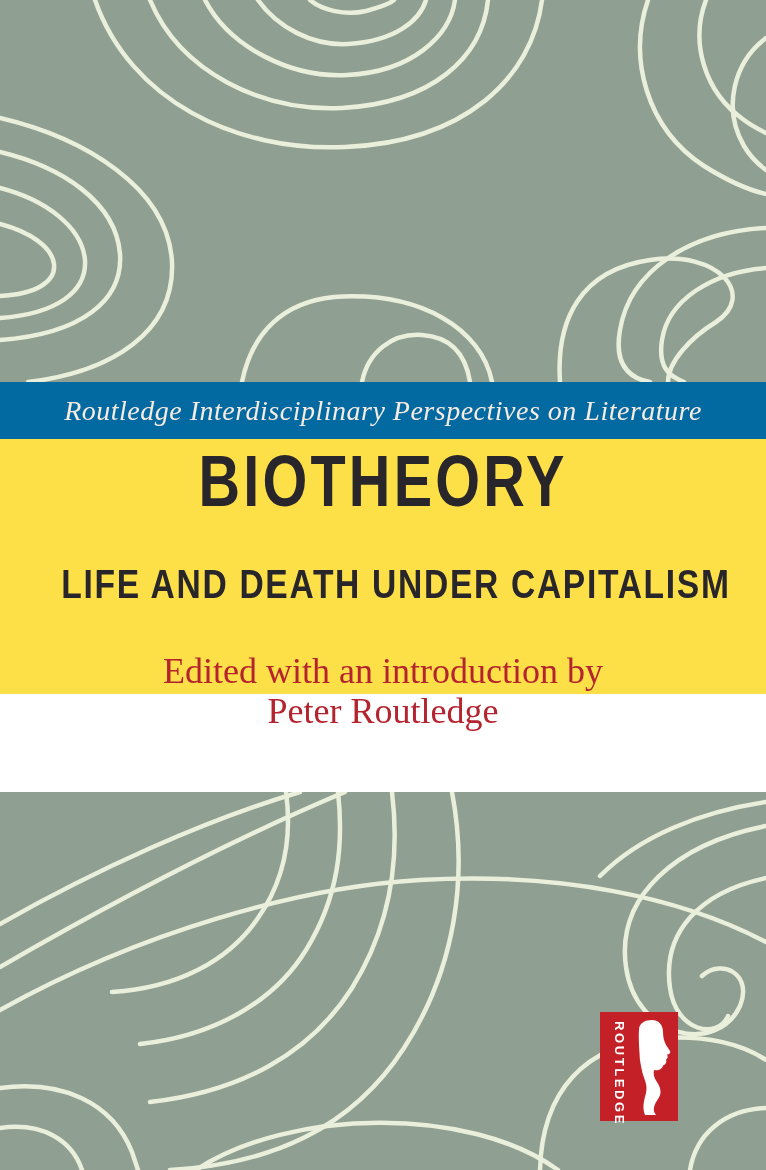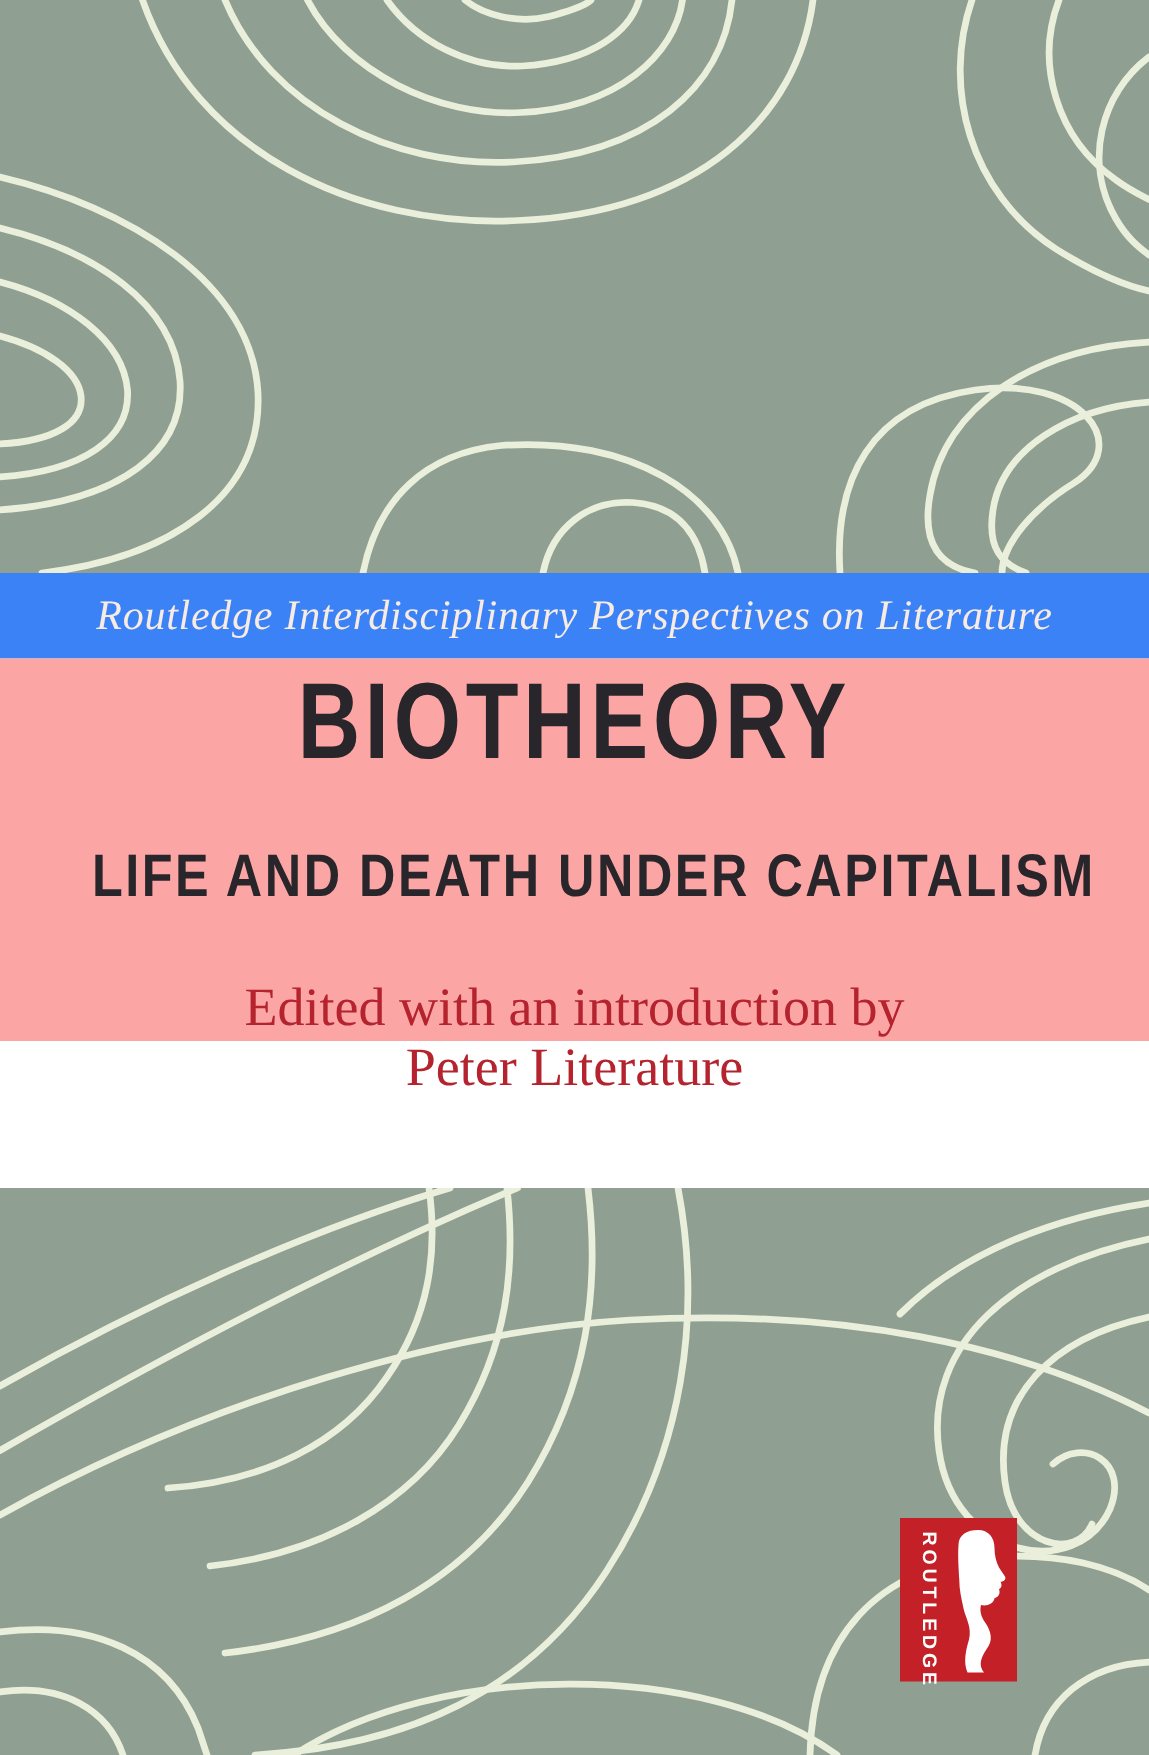--- a/index.html
+++ b/index.html
@@ -11,33 +11,33 @@
     overflow:hidden;
     font-family:"Liberation Sans", sans-serif;
   }
   .pattern{position:absolute;left:0;width:766px;overflow:hidden;background:#8f9f92;}
   .pattern-top{top:0;height:382px;}
   .pattern-bottom{top:792px;height:378px;}
   .pattern svg{display:block;}
 
   .banner{
     position:absolute;left:0;top:382px;width:766px;height:57px;
-    background:#3b82f6;
+    background:#0369a1;
     display:flex;align-items:center;justify-content:center;
   }
   .banner-text{
     font-family:"Liberation Serif", serif;
     font-style:italic;
     font-size:28px;
     color:#f7ebe2;
     letter-spacing:0.5px;
     white-space:nowrap;
   }
 
-  .white-panel{position:absolute;left:0;top:439px;width:766px;height:255px;background:#fca5a5;}
+  .white-panel{position:absolute;left:0;top:439px;width:766px;height:255px;background:#fde047;}
 
   .book-title{
     position:absolute;left:0;top:2px;width:766px;margin:0;
     text-align:center;
     font-size:72px;line-height:80px;font-weight:bold;
     color:#29262b;
     letter-spacing:4px;
     transform:scaleX(0.80);
     white-space:nowrap;
   }
@@ -103,21 +103,21 @@
 
   <div class="banner">
     <span class="banner-text">Routledge Interdisciplinary Perspectives on Literature</span>
   </div>
 
   <div class="white-panel">
     <h1 class="book-title">BIOTHEORY</h1>
     <h2 class="book-subtitle">LIFE AND DEATH UNDER CAPITALISM</h2>
     <div class="editor-block">
       <p>Edited with an introduction by</p>
-      <p>Peter Literature</p>
+      <p>Peter Routledge</p>
     </div>
   </div>
 
   <div class="pattern pattern-bottom">
     <svg width="766" height="378" viewBox="0 0 766 378" fill="none" stroke="#e9efdb" stroke-width="4.5" stroke-linecap="round">
       <path d="M300,0 C205,28 95,78 0,132"></path>
       <path d="M345,0 C250,40 130,100 0,175"></path>
       <path d="M0,218 C140,140 300,95 420,88 C560,80 680,105 766,150"></path>
       <path d="M286,0 C292,44 286,86 258,126 C228,170 176,196 112,200"></path>
       <path d="M338,0 C344,54 338,106 306,158 C274,210 214,244 140,252"></path>

